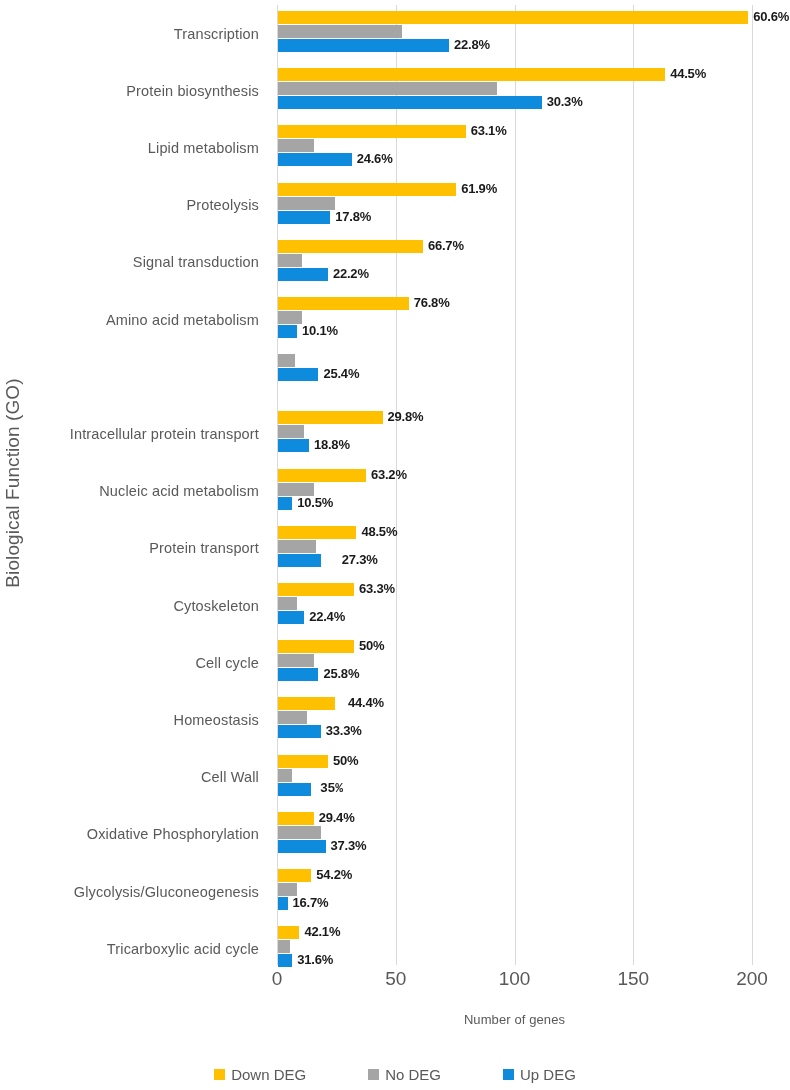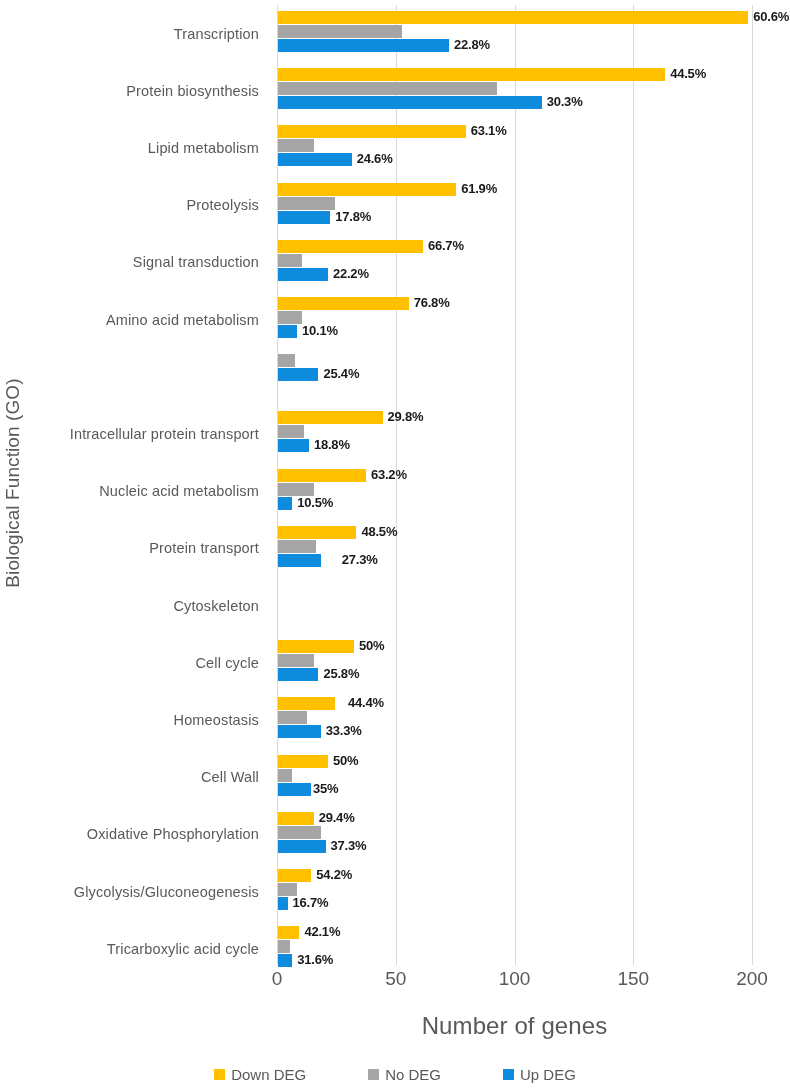--- a/index.html
+++ b/index.html
@@ -46,21 +46,21 @@
   }
 
   
   #x-ticks{position:absolute;left:0;top:968px;width:790px;height:32px;}
   .x-tick{
     position:absolute;top:0;transform:translateX(-50%);
     font-size:19px;color:#595959;
   }
   #x-axis-title{
     position:absolute;left:277px;top:1012px;width:475px;
-    text-align:center;font-size:24px;color:#595959;letter-spacing:.1px;
+    text-align:center;font-size:13px;color:#595959;letter-spacing:.1px;
   }
 
   
   #legend{
     position:absolute;left:0;top:1066px;width:790px;
     display:flex;justify-content:center;gap:62px;
   }
   .legend-item{display:flex;align-items:center;gap:6px;}
   .legend-swatch{width:11px;height:11px;display:inline-block;}
   .legend-label{font-size:15px;color:#595959;white-space:nowrap;}
@@ -232,20 +232,33 @@
             <div class="bar no" title="No DEG: 16" style="width: 38px; background: rgb(165, 165, 165);"></div>
           </div>
           <div class="bar-line">
             <div class="bar up" title="Up DEG: 18" style="width: 42.75px; background: rgb(15, 139, 222);"></div>
             <span class="bar-val" style="left: 47.75px; margin-left: 16px;">27.3%</span>
           </div>
         </div>
       </div>
       <div class="cat-row" style="top: 577px;">
         <div class="cat-label">Cytoskeleton</div>
+        <div class="bars">
+          <div class="bar-line">
+            <div class="bar down" title="Down DEG: 32" style="width: 76px; background: rgb(255, 192, 0);"></div>
+            <span class="bar-val" style="left: 81px;">63.3%</span>
+          </div>
+          <div class="bar-line">
+            <div class="bar no" title="No DEG: 8" style="width: 19px; background: rgb(165, 165, 165);"></div>
+          </div>
+          <div class="bar-line">
+            <div class="bar up" title="Up DEG: 11" style="width: 26.125px; background: rgb(15, 139, 222);"></div>
+            <span class="bar-val" style="left: 31.125px;">22.4%</span>
+          </div>
+        </div>
       </div>
       <div class="cat-row" style="top: 634.2px;">
         <div class="cat-label">Cell cycle</div>
         <div class="bars">
           <div class="bar-line">
             <div class="bar down" title="Down DEG: 32" style="width: 76px; background: rgb(255, 192, 0);"></div>
             <span class="bar-val" style="left: 81px;">50%</span>
           </div>
           <div class="bar-line">
             <div class="bar no" title="No DEG: 15" style="width: 35.625px; background: rgb(165, 165, 165);"></div>
@@ -277,21 +290,21 @@
         <div class="bars">
           <div class="bar-line">
             <div class="bar down" title="Down DEG: 21" style="width: 49.875px; background: rgb(255, 192, 0);"></div>
             <span class="bar-val" style="left: 54.875px;">50%</span>
           </div>
           <div class="bar-line">
             <div class="bar no" title="No DEG: 6" style="width: 14.25px; background: rgb(165, 165, 165);"></div>
           </div>
           <div class="bar-line">
             <div class="bar up" title="Up DEG: 14" style="width: 33.25px; background: rgb(15, 139, 222);"></div>
-            <span class="bar-val" style="left: 35px;">35%</span>
+            <span class="bar-val" style="left: 42px; font-family: Liberation Mono, monospace;">35%</span>
           </div>
         </div>
       </div>
       <div class="cat-row" style="top: 805.8px;">
         <div class="cat-label">Oxidative Phosphorylation</div>
         <div class="bars">
           <div class="bar-line">
             <div class="bar down" title="Down DEG: 15" style="width: 35.625px; background: rgb(255, 192, 0);"></div>
             <span class="bar-val" style="left: 40.625px;">29.4%</span>
           </div>

